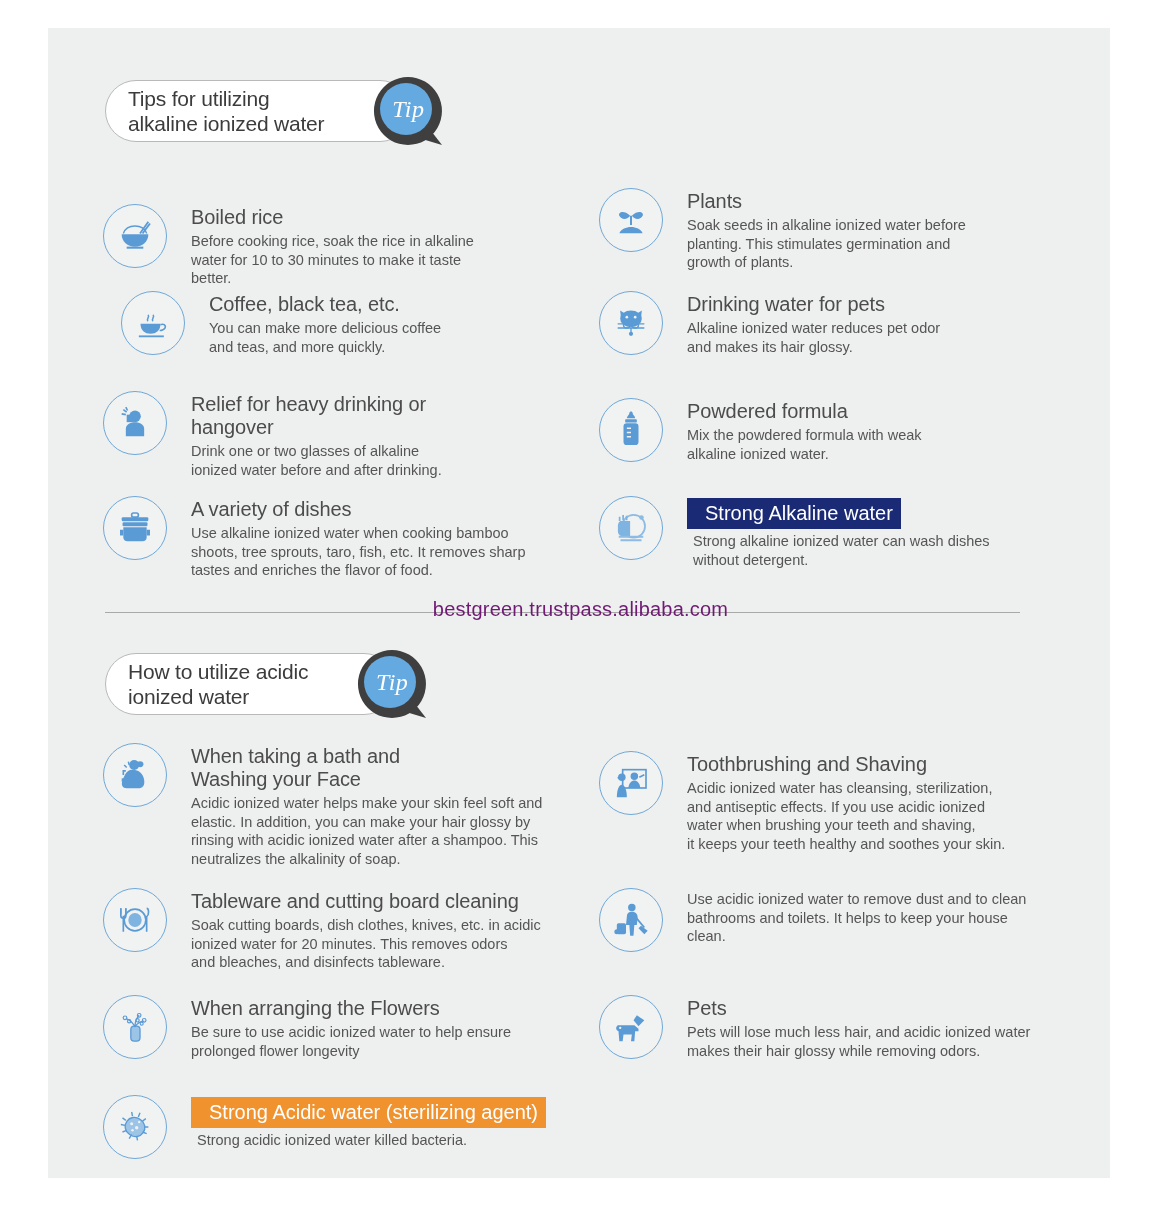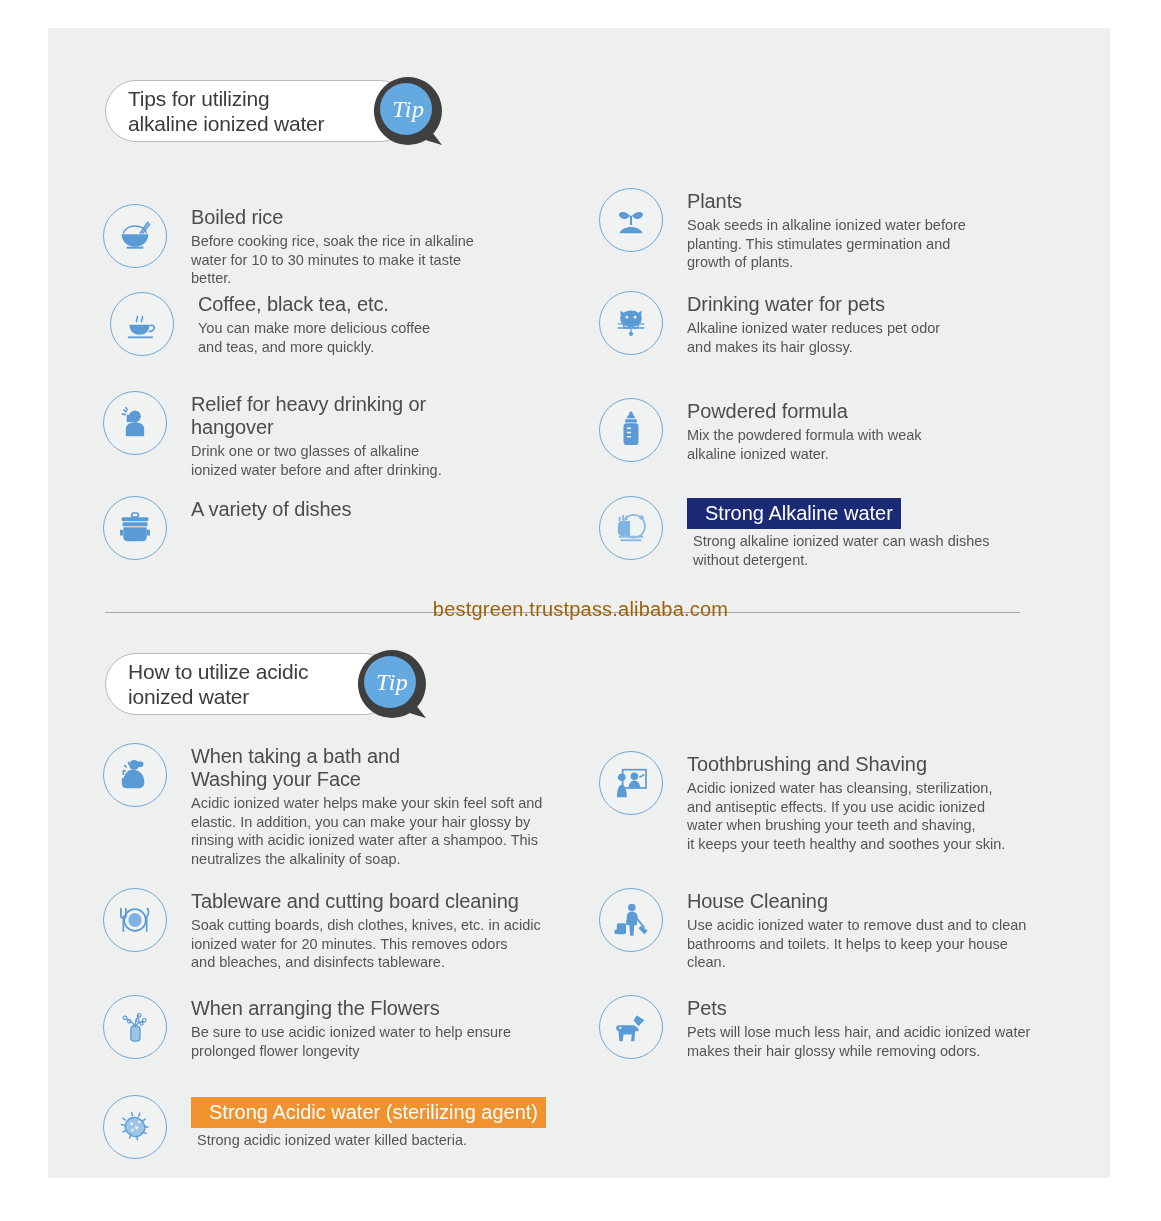--- a/index.html
+++ b/index.html
@@ -144,21 +144,21 @@
     height: 1px;
     background: #a9a9a9;
   }
   .watermark {
     position: absolute;
     left: 0;
     top: 598px;
     width: 1161px;
     text-align: center;
     font-size: 20px;
-    color: #a16207;
+    color: #701a75;
     letter-spacing: 0.2px;
     font-family: "Liberation Sans", sans-serif;
     pointer-events: none;
   }
 </style>
 </head>
 <body>
 
 <div class="page">
   <div class="panel">
@@ -189,21 +189,21 @@
         </svg>
       </div>
       <div class="item-body">
         <p class="item-title">Boiled rice</p>
         <p class="item-desc">Before cooking rice, soak the rice in alkaline
 water for 10 to 30 minutes to make it taste
 better.</p>
       </div>
     </div>
 
-    <div class="item" style="left:62px; top:263px;align-items:flex-end;">
+    <div class="item" style="left:73px; top:263px;">
       <div class="icon-circle">
         <svg viewBox="0 0 48 48" width="40" height="40">
           <path d="M9 25 h24 c0 8-5 12-12 12S9 33 9 25z" fill="#5b9bd5"></path>
           <path d="M33 26 c6-2 8 4 3 6 -2 1-3 1-4 1" fill="none" stroke="#5b9bd5" stroke-width="2"></path>
           <path d="M7 40 h30" stroke="#5b9bd5" stroke-width="2.2" fill="none"></path>
           <path d="M18 22 c-3-3 3-5 0-8" fill="none" stroke="#5b9bd5" stroke-width="1.8"></path>
           <path d="M24 22 c-3-3 3-5 0-8" fill="none" stroke="#5b9bd5" stroke-width="1.8"></path>
         </svg>
       </div>
       <div class="item-body">
@@ -235,20 +235,23 @@
         <svg viewBox="0 0 48 48" width="40" height="40">
           <rect x="20" y="6" width="8" height="5" rx="2" fill="none" stroke="#5b9bd5" stroke-width="2"></rect>
           <rect x="8" y="11" width="32" height="5" rx="1.5" fill="#5b9bd5"></rect>
           <rect x="9" y="17" width="30" height="5" rx="1.5" fill="#5b9bd5"></rect>
           <path d="M10 23 h28 v12 c0 3-2 5-5 5 H15 c-3 0-5-2-5-5z" fill="#5b9bd5"></path>
           <path d="M6 26 h4 v7 h-4z M38 26 h4 v7 h-4z" fill="#5b9bd5"></path>
         </svg>
       </div>
       <div class="item-body">
         <p class="item-title">A variety of dishes</p>
+        <p class="item-desc">Use alkaline ionized water when cooking bamboo
+shoots, tree sprouts, taro, fish, etc. It removes sharp
+tastes and enriches the flavor of food.</p>
       </div>
     </div>
 
     <div class="item" style="left:551px; top:160px;">
       <div class="icon-circle">
         <svg viewBox="0 0 48 48" width="40" height="40">
           <path d="M24 30 V19" stroke="#5b9bd5" stroke-width="2.4" fill="none"></path>
           <path d="M23 19 c-8-8-15-4-13 0 2 5 10 5 13 0z" fill="#5b9bd5"></path>
           <path d="M25 19 c8-8 15-4 13 0 -2 5-10 5-13 0z" fill="#5b9bd5"></path>
           <path d="M10 40 c4-10 24-10 28 0z" fill="#5b9bd5"></path>
@@ -435,21 +438,20 @@
         <svg viewBox="0 0 48 48" width="40" height="40">
           <circle cx="25" cy="9" r="4.5" fill="#5b9bd5"></circle>
           <path d="M25 14 c5 0 7 3 7 7 l-1 9 -3 0 -1 13 h-4 l-1-13 -4 0 1-10 c0-4 2-6 6-6z" fill="#5b9bd5"></path>
           <path d="M29 20 L40 33" stroke="#5b9bd5" stroke-width="2.2" fill="none"></path>
           <path d="M36 31 l8 6 -4 4 -7-7z" fill="#5b9bd5"></path>
           <rect x="7" y="28" width="11" height="13" rx="2" fill="#5b9bd5"></rect>
           <circle cx="7" cy="38" r="3" fill="#5b9bd5"></circle>
         </svg>
       </div>
       <div class="item-body">
-        <p class="item-title">House Cleaning</p>
         <p class="item-desc">Use acidic ionized water to remove dust and to clean
 bathrooms and toilets. It helps to keep your house
 clean.</p>
       </div>
     </div>
 
     <div class="item" style="left:551px; top:967px;">
       <div class="icon-circle">
         <svg viewBox="0 0 48 48" width="40" height="40">
           <path d="M31 10 l9 6 -7 7 -6-7z" fill="#5b9bd5"></path>

